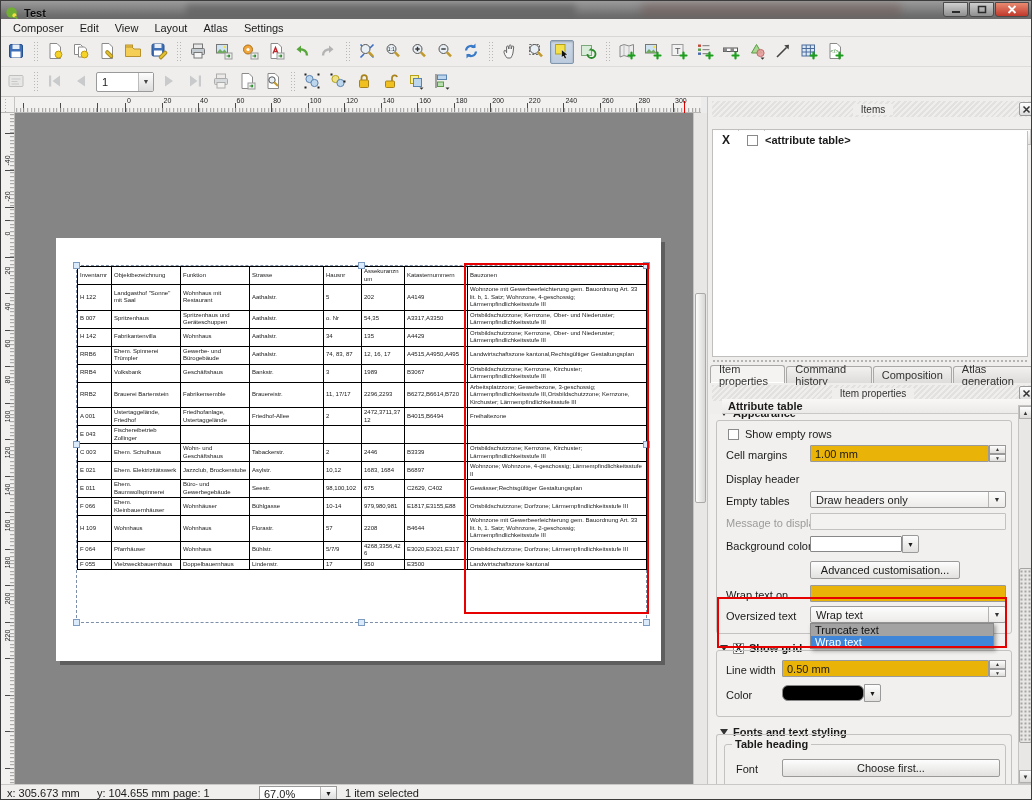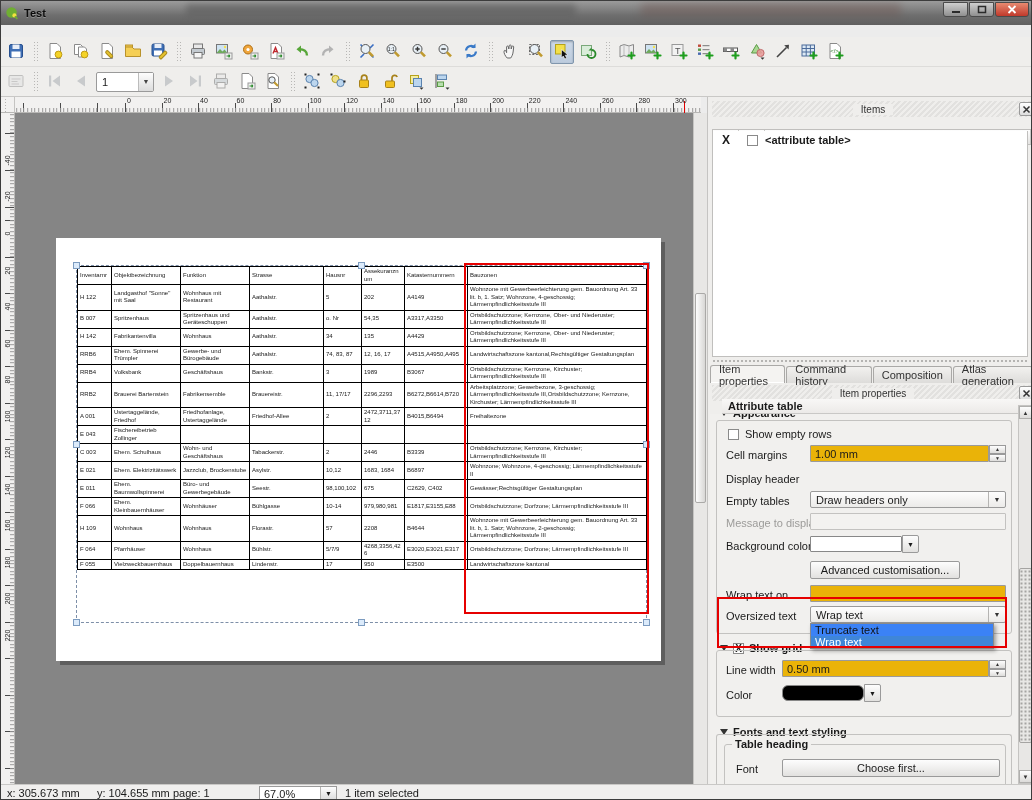--- a/index.html
+++ b/index.html
@@ -101,21 +101,21 @@
   .combo { position:absolute; height:17px; background:linear-gradient(#fdfdfd,#ecebe9); border:1px solid #9a9a9a; border-radius:2px; display:flex; align-items:center; }
   .combo .cval { flex:1; padding-left:5px; font-size:11px; white-space:nowrap; overflow:hidden; }
   .combo .carr { width:17px; height:100%; border-left:1px solid #b5b4b2; display:flex; align-items:center; justify-content:center; font-size:7px; color:#333; }
   .pushbtn { position:absolute; height:18px; background:linear-gradient(#fdfdfd,#e2e1df); border:1px solid #9a9a9a; border-radius:2px; display:flex; align-items:center; justify-content:center; font-size:11px; }
   .colorwell { position:absolute; height:16px; border:1px solid #888; border-radius:1px; }
   .colorarr { position:absolute; width:17px; height:18px; background:linear-gradient(#fdfdfd,#e2e1df); border:1px solid #9a9a9a; display:flex; align-items:center; justify-content:center; font-size:7px; border-radius:0 2px 2px 0; }
   .secthdr { position:absolute; font-weight:bold; font-size:11px; display:flex; align-items:center; gap:5px; }
   .tri { width:0; height:0; border-left:4px solid transparent; border-right:4px solid transparent; border-top:6px solid #333; display:inline-block; }
   .xbox { width:11px; height:11px; border:1px solid #8a8a8a; background:#fff; display:flex; align-items:center; justify-content:center; font-weight:bold; font-size:10px; }
   .popup { position:absolute; background:#fff; border:1px solid #8a8a8a; box-shadow:2px 2px 4px rgba(0,0,0,.35); z-index:30; }
-  .popup-item { height:12px; font-size:11px; padding:0 4px; display:flex; align-items:center; background:#3b82f6; color:#111; }
+  .popup-item { height:12px; font-size:11px; padding:0 4px; display:flex; align-items:center; background:#a3a3a3; color:#111; }
   .popup-item.sel { background:#3f86d8; color:#fff; }
   .vscroll { position:absolute; left:310px; top:308px; width:15px; height:379px; background:#e8e7e5; border:1px solid #c5c4c2; }
   .vscroll .sbtn { position:absolute; left:0; width:13px; height:13px; background:linear-gradient(#fdfdfd,#dcdbd9); border:1px solid #b0afad; font-size:6px; display:flex; align-items:center; justify-content:center; color:#333; }
   .vscroll .thumb { position:absolute; left:0; top:162px; width:13px; height:175px; background:linear-gradient(to right,#fdfdfd,#d8d7d5); border:1px solid #a5a4a2; border-radius:2px;
     background-image:radial-gradient(#a5a4a2 30%,transparent 36%); background-size:4px 4px; background-position:center 50%; }
   .clipheader { position:absolute; overflow:hidden; font-weight:bold; }
 
   
   .statusbar { position:absolute; left:0; top:783px; width:1032px; height:17px; background:#f0efee; border-top:1px solid #c9c8c6; display:flex; align-items:center; font-size:11px; }
   .sb-item { position:absolute; }
@@ -149,20 +149,28 @@
           </svg>
         </div>
       <div class="winbtn close">
           <svg width="10" height="9">
             <path d="M1.5 1l7 7M8.5 1l-7 7" stroke="#fff" stroke-width="1.8"></path>
           </svg>
         </div>
     </div>
   </div>
 
+  <div class="menubar">
+      <div class="menu-item">Composer</div>
+      <div class="menu-item">Edit</div>
+      <div class="menu-item">View</div>
+      <div class="menu-item">Layout</div>
+      <div class="menu-item">Atlas</div>
+      <div class="menu-item">Settings</div>
+    </div>
 
   <div class="toolbar toolbar1">
       <div class="btn24">
         <span><svg width="18" height="18" viewBox="0 0 18 18">
             <rect x="2.5" y="2.5" width="13" height="13" rx="1.5" fill="#3f6fb5" stroke="#27508f"></rect>
             <rect x="5.5" y="2.5" width="7" height="4.5" fill="#e8eef8"></rect>
             <rect x="4.5" y="9.5" width="9" height="6" fill="#fff"></rect>
           </svg></span>
       </div>
       <div class="tb-handle"></div>

